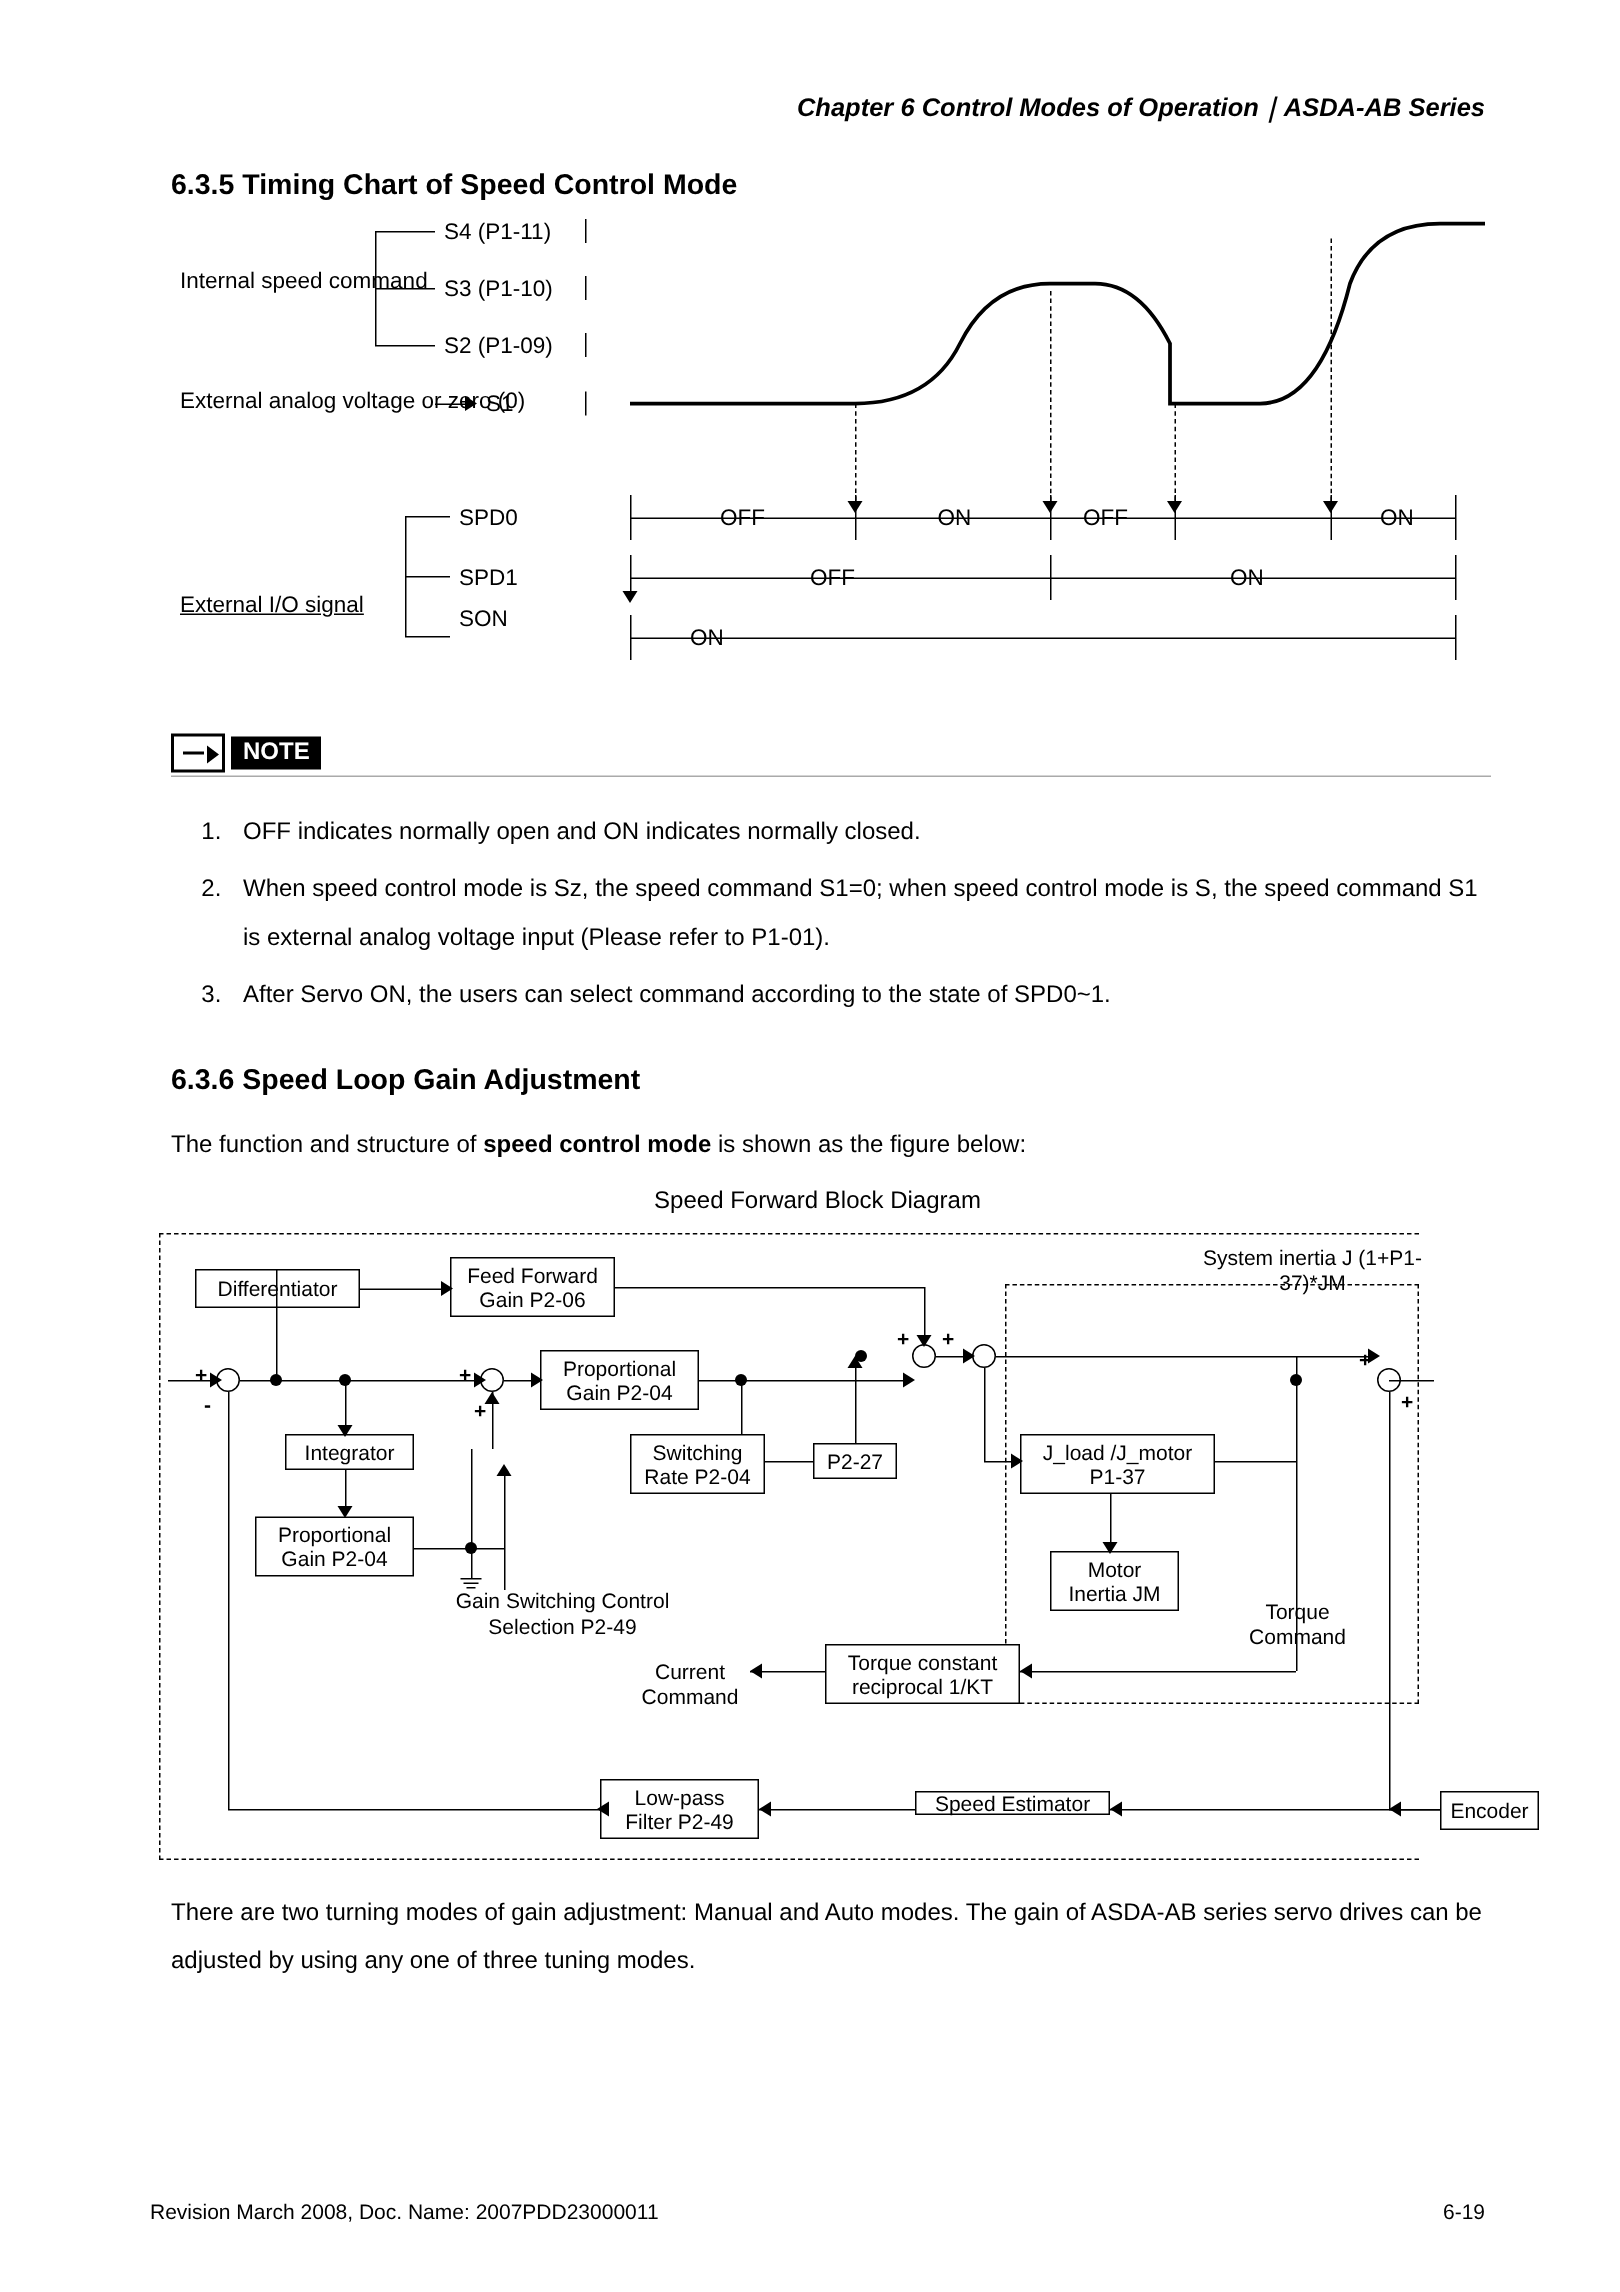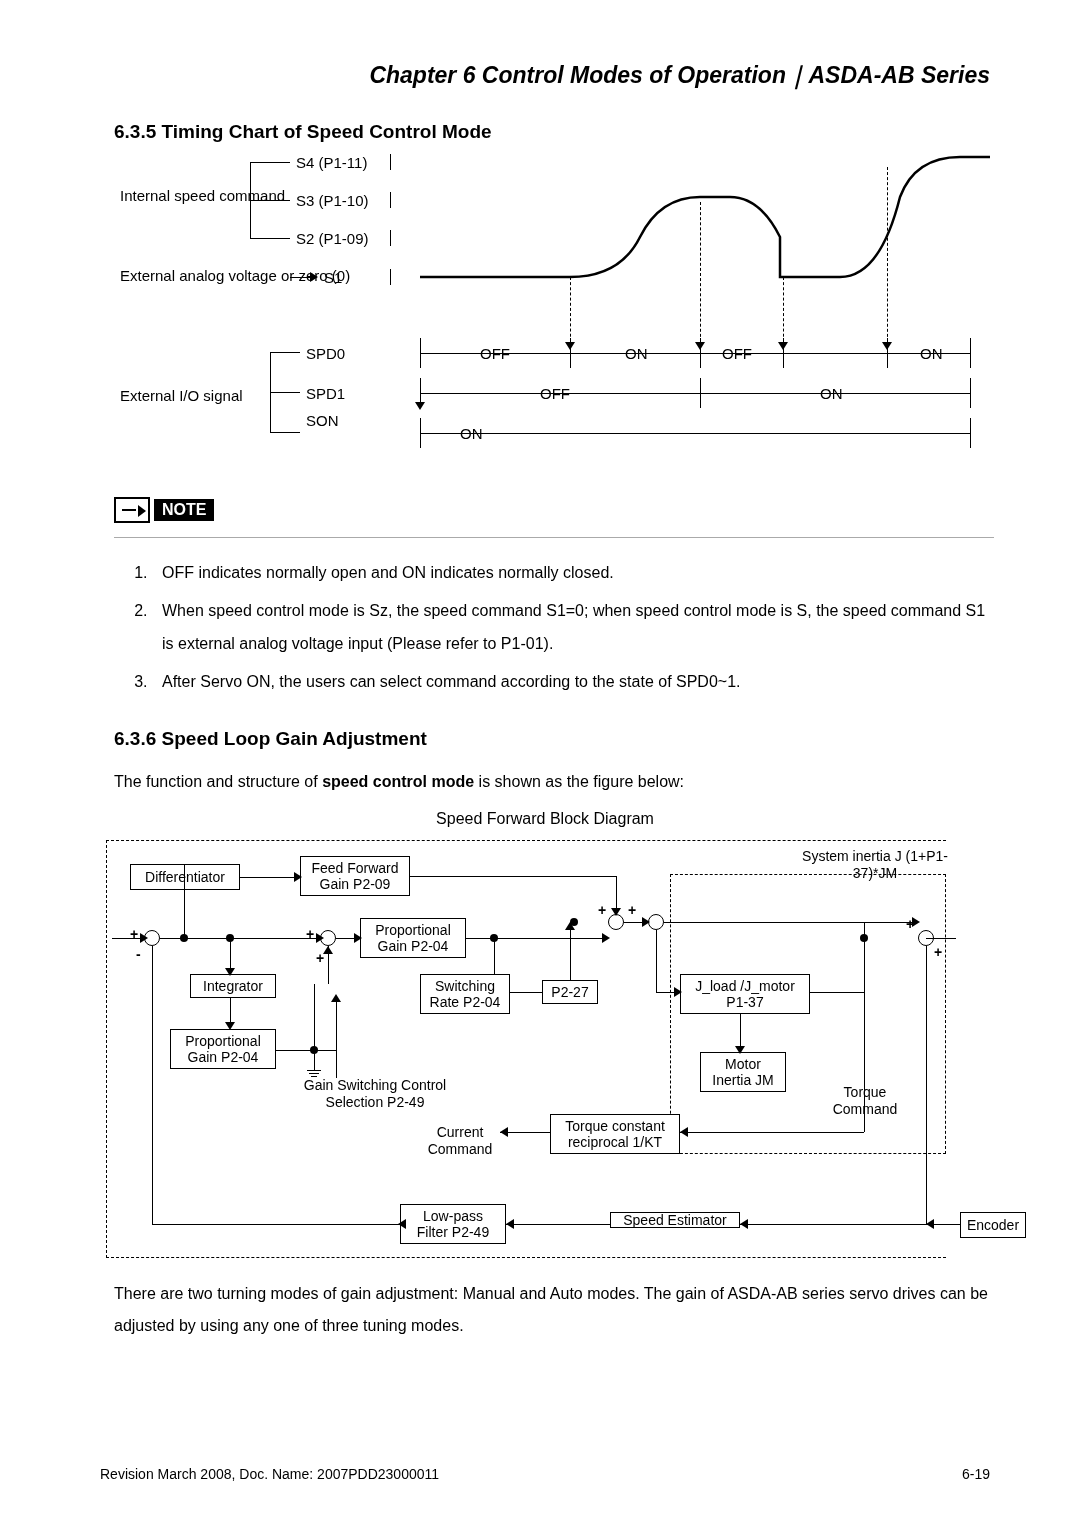--- a/index.html
+++ b/index.html
@@ -9,21 +9,21 @@
     background: #fff;
     font-family: Arial, Helvetica, sans-serif;
     color: #000;
     padding: 60px 90px 40px 100px;
     position: relative;
   }
   .header-line {
     text-align: right;
     font-style: italic;
     font-weight: bold;
-    font-size: 23px;
+    font-size: 17px;
     margin-bottom: 30px;
   }
   .section-title {
     font-weight: bold;
     font-size: 19px;
     margin: 10px 0 14px 14px;
   }
   .section-title2 {
     font-weight: bold;
     font-size: 19px;
@@ -39,21 +39,21 @@
   .v-line { position:absolute; border-left:1.5px solid #000; }
   .v-dash { position:absolute; border-left:1.5px dashed #000; }
   .h-line { position:absolute; border-top:1.5px solid #000; }
   .tri-down { position:absolute; width:0;height:0;border-left:5px solid transparent;border-right:5px solid transparent;border-top:8px solid #000;}
   .note-box {
     display: inline-flex;
     align-items: center;
     margin-left: 14px;
     border-bottom: 1px solid #aaa;
     width: 880px;
-    padding-bottom: 14px;
+    padding-bottom: 2px;
     text-decoration: underline;
   }
   .note-icon {
     display:inline-block;width:36px;height:26px;border:2px solid #000;margin-right:4px;position:relative;
   }
   .note-icon::before{content:"";position:absolute;left:6px;top:10px;width:14px;height:2px;background:#000;}
   .note-icon::after{content:"";position:absolute;left:22px;top:6px;width:0;height:0;border-left:8px solid #000;border-top:6px solid transparent;border-bottom:6px solid transparent;}
   .note-badge {
     display:inline-block;background:#000;color:#fff;font-weight:bold;padding:2px 8px;font-size:16px;
   }
@@ -94,21 +94,21 @@
 
 <div class="header-line">Chapter 6  Control Modes of Operation｜ASDA-AB Series</div>
 
 <div class="section-title">6.3.5  Timing Chart of Speed Control Mode</div>
 
 
 <div class="diagram-area">
 
   <div class="lbl" style="left:0;top:30px;">Internal speed command</div>
   <div class="lbl" style="left:0;top:110px;text-align:right;">External analog voltage or zero (0)</div>
-  <div class="lbl" style="left:0;top:230px;">External I/O signal</div>
+  <div class="lbl" style="left:0;top:246px;text-decoration:underline;">External I/O signal</div>
 
   <div class="v-line" style="left:130px;top:5px;height:76px;"></div>
   <div class="h-line" style="left:130px;top:5px;width:40px;"></div>
   <div class="h-line" style="left:130px;top:43px;width:40px;"></div>
   <div class="h-line" style="left:130px;top:81px;width:40px;"></div>
   <div class="lbl" style="left:176px;top:-3px;">S4 (P1-11)</div>
   <div class="lbl" style="left:176px;top:35px;">S3 (P1-10)</div>
   <div class="lbl" style="left:176px;top:73px;">S2 (P1-09)</div>
   <div class="v-line" style="left:270px;top:-3px;height:16px;"></div>
   <div class="v-line" style="left:270px;top:35px;height:16px;"></div>
@@ -185,21 +185,21 @@
 
 <div class="diagram-title">Speed Forward Block Diagram</div>
 
 
 <div class="block-diagram">
 
   <div class="dashed-rect" style="left:6px;top:6px;width:840px;height:418px;border-right:none;"></div>
   <div class="dashed-rect" style="left:570px;top:40px;width:276px;height:280px;"></div>
 
   <div class="bd-box" style="left:30px;top:30px;width:110px;height:26px;">Differentiator</div>
-  <div class="bd-box" style="left:200px;top:22px;width:110px;height:40px;">Feed Forward Gain P2-09</div>
+  <div class="bd-box" style="left:200px;top:22px;width:110px;height:40px;">Feed Forward Gain P2-06</div>
   <div class="bd-box" style="left:260px;top:84px;width:106px;height:40px;">Proportional Gain P2-04</div>
   <div class="bd-box" style="left:90px;top:140px;width:86px;height:24px;">Integrator</div>
   <div class="bd-box" style="left:320px;top:140px;width:90px;height:40px;">Switching Rate P2-04</div>
   <div class="bd-box" style="left:442px;top:146px;width:56px;height:24px;">P2-27</div>
   <div class="bd-box" style="left:70px;top:195px;width:106px;height:40px;">Proportional Gain P2-04</div>
   <div class="bd-box" style="left:580px;top:140px;width:130px;height:40px;">J_load /J_motor P1-37</div>
   <div class="bd-box" style="left:600px;top:218px;width:86px;height:40px;">Motor Inertia JM</div>
   <div class="bd-box" style="left:450px;top:280px;width:130px;height:40px;">Torque constant reciprocal 1/KT</div>
   <div class="bd-box" style="left:300px;top:370px;width:106px;height:40px;">Low-pass Filter P2-49</div>
   <div class="bd-box" style="left:510px;top:378px;width:130px;height:16px;">Speed Estimator</div>

